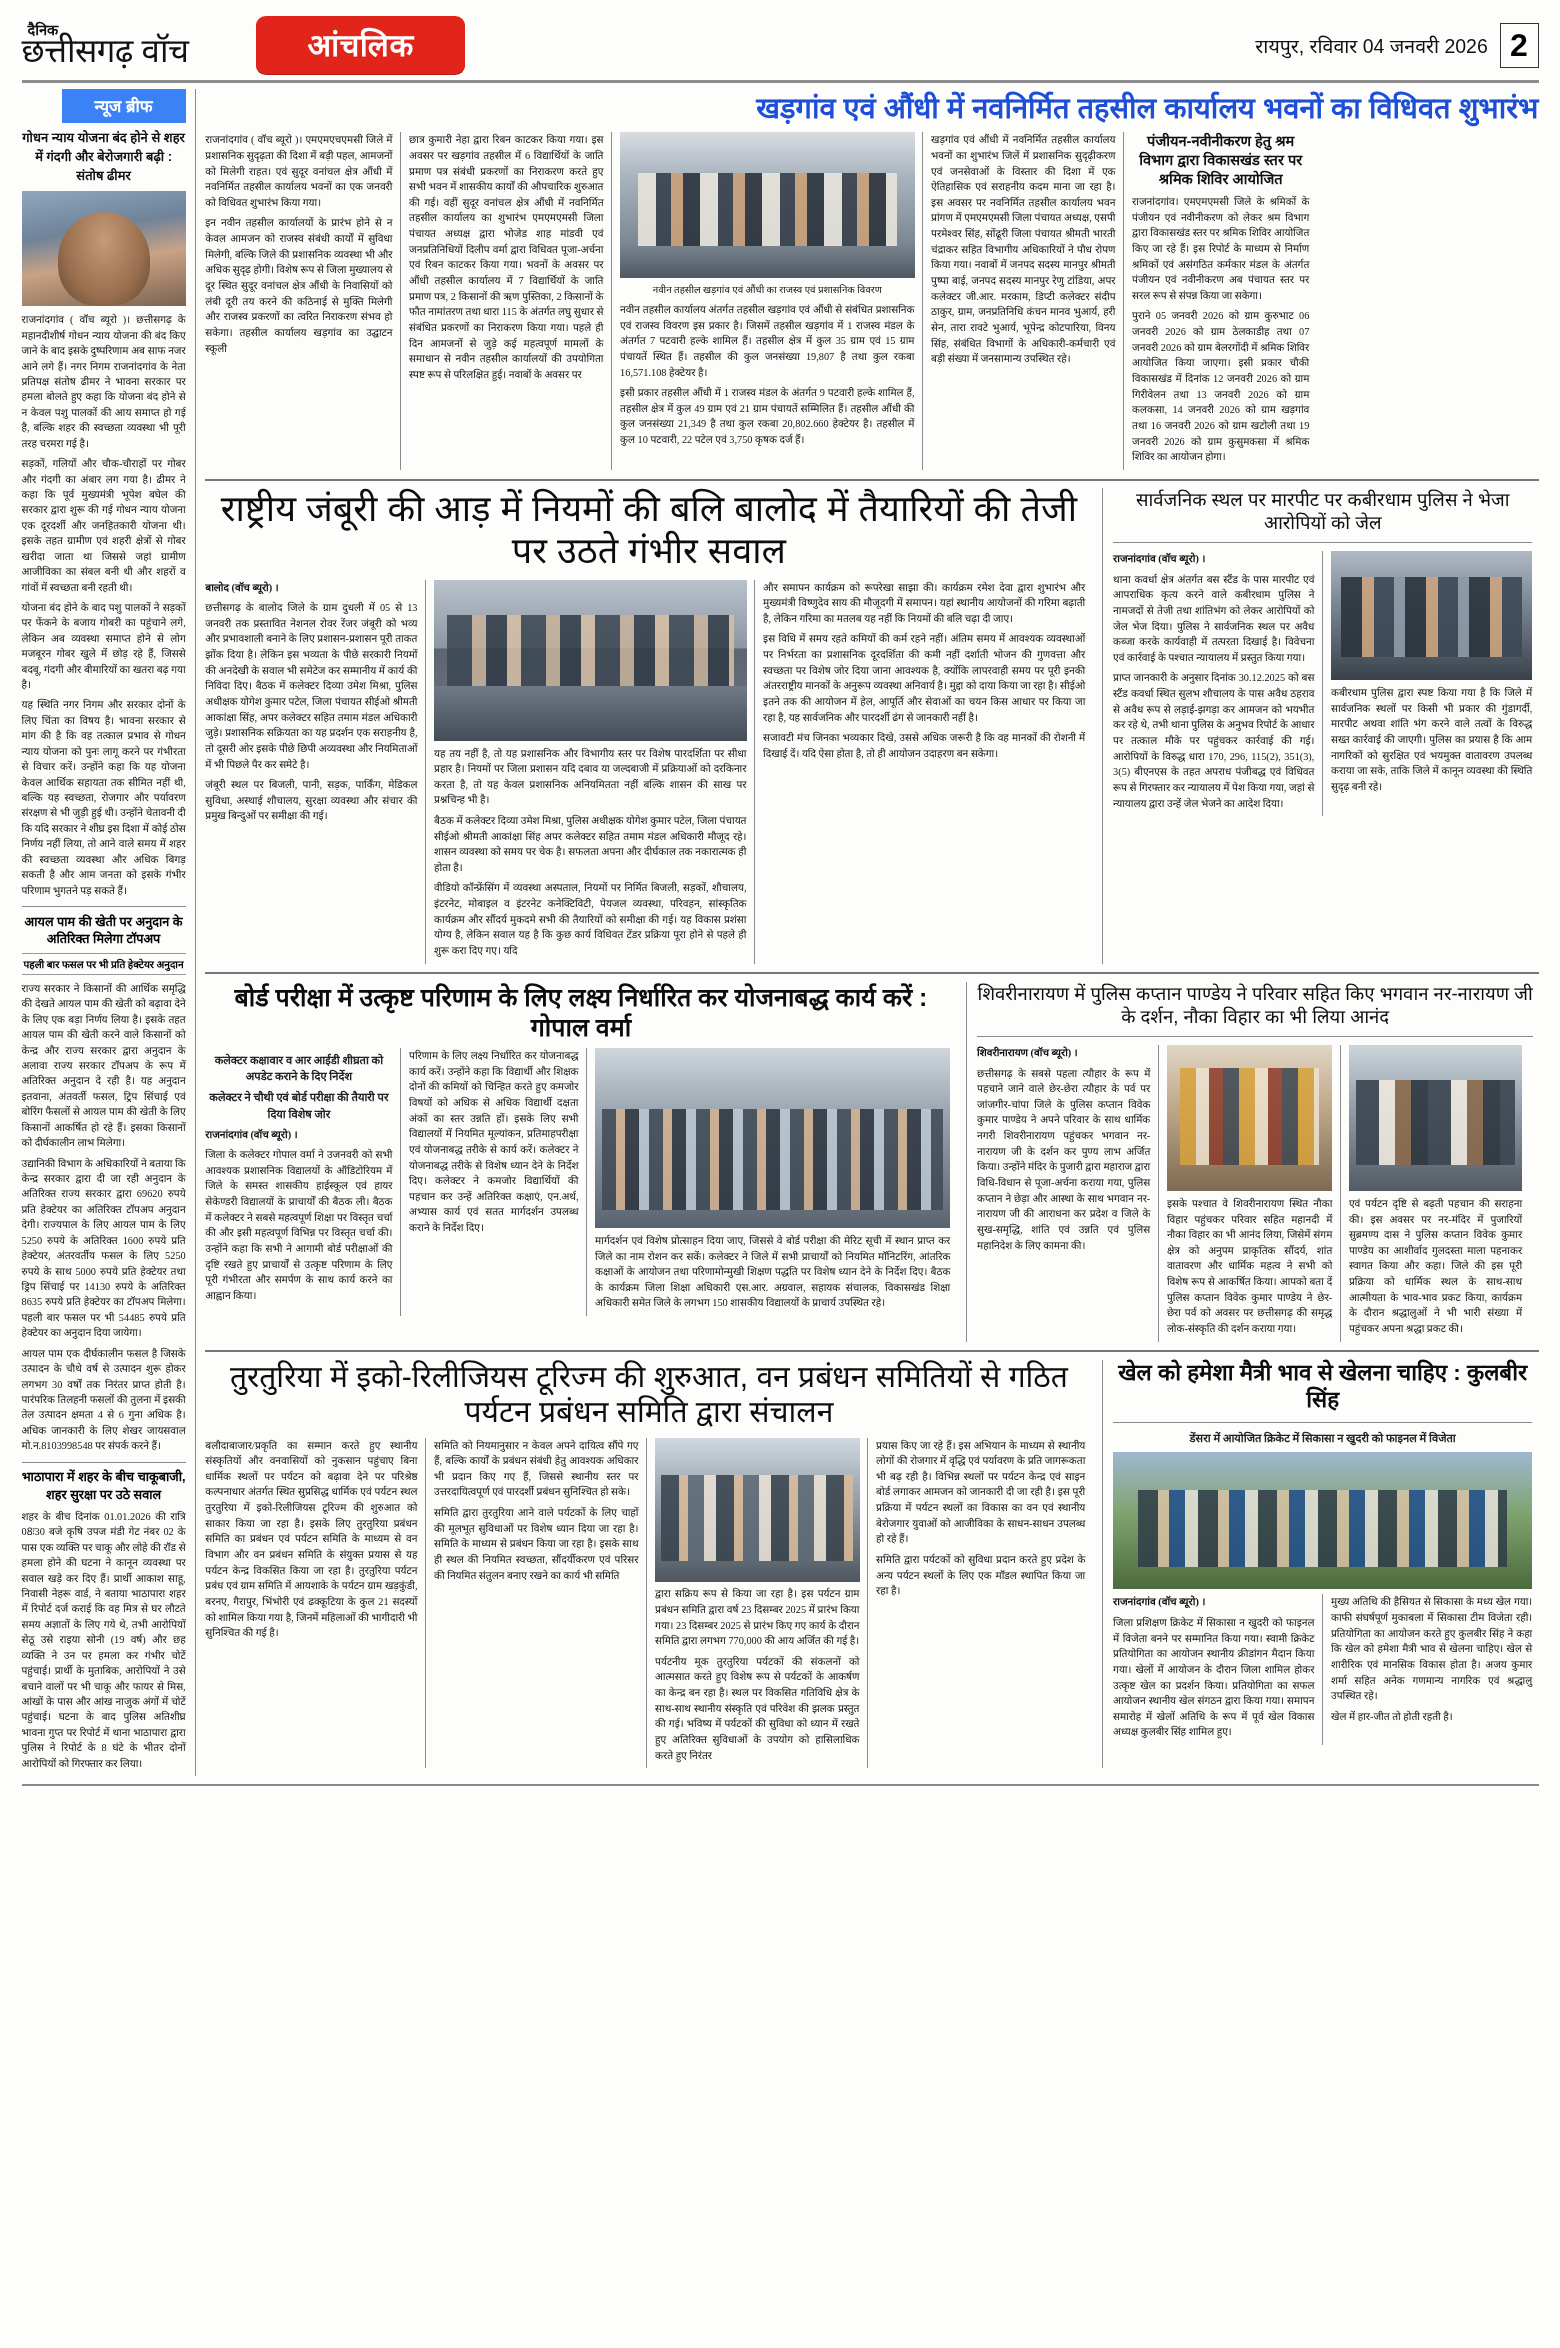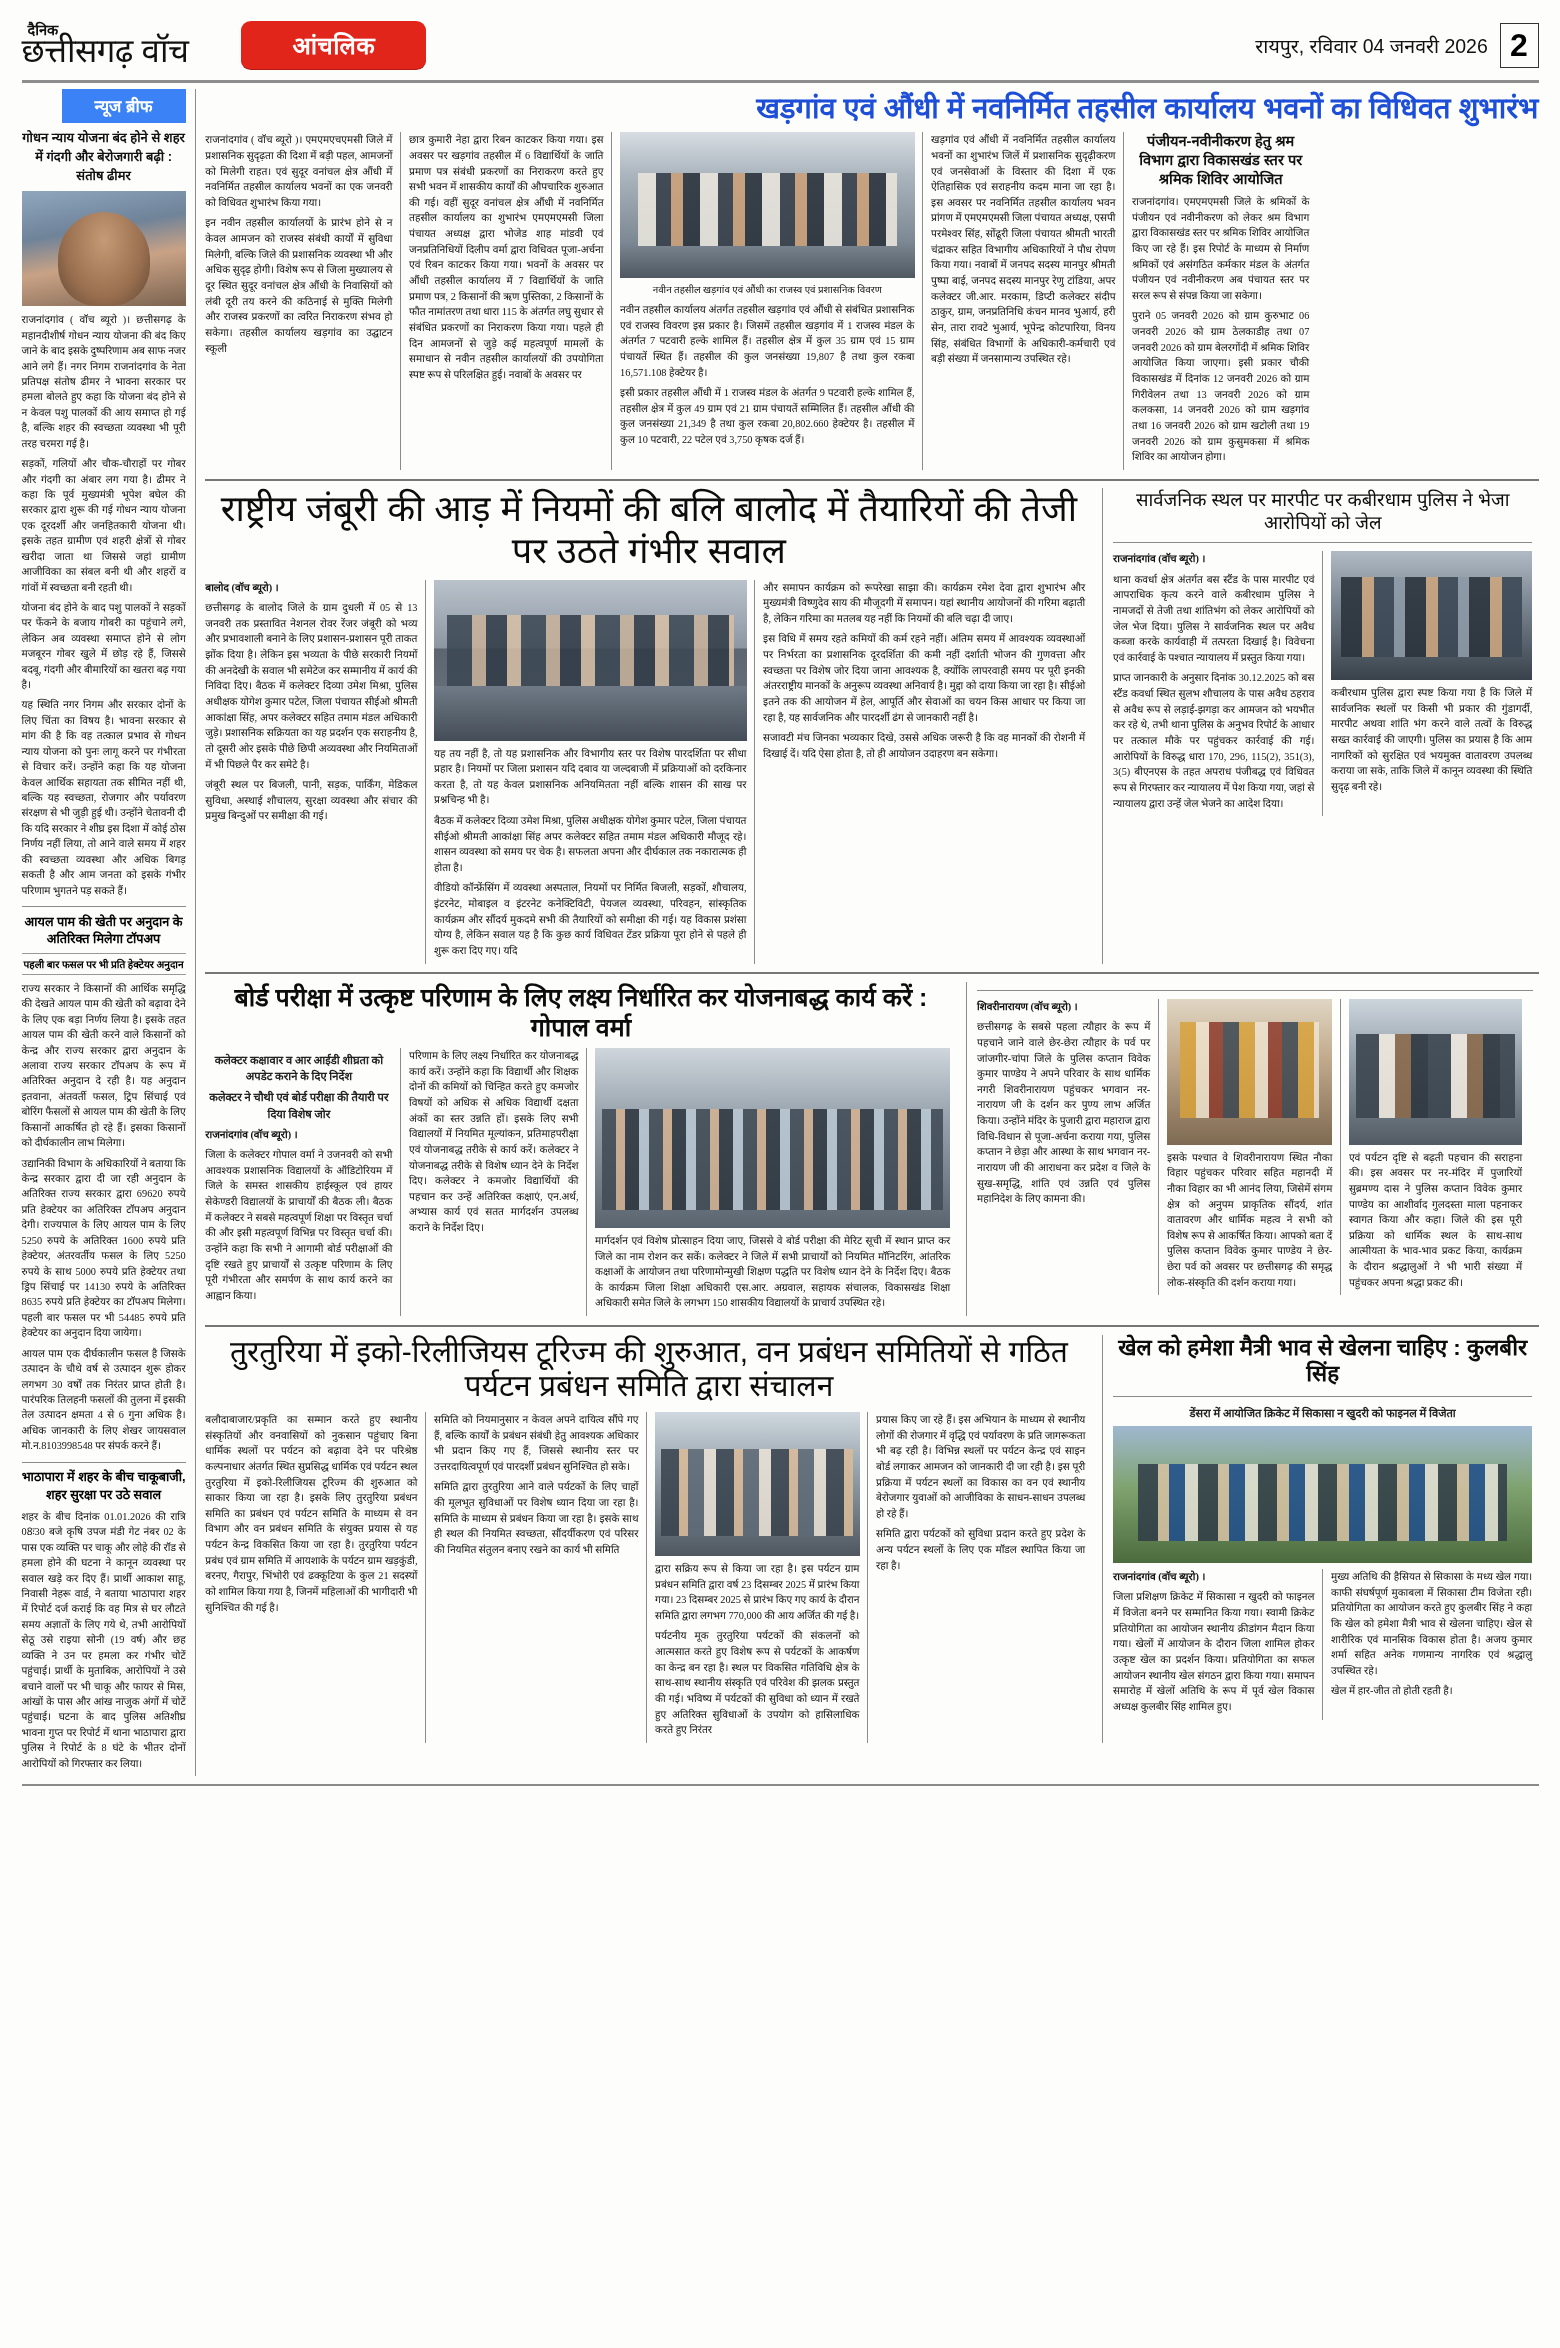--- a/index.html
+++ b/index.html
@@ -29,25 +29,25 @@
     margin-left:5.9px; margin-bottom:-3.9px; letter-spacing:0px;
   }
   .logo-main {
     font-size:33px; font-weight:normal; color:#111;
     font-family:"Liberation Sans", sans-serif;
     letter-spacing:-0.5px;
   }
   .section-pill {
     background:#e1251b; color:#fff;
     font-family:"Liberation Sans", sans-serif;
-    font-weight:bold; font-size:24px;
+    font-weight:bold; font-size:31px;
     padding:6.8px 51px 8.8px 51px;
     border-radius:9.8px;
     letter-spacing:0.5px;
-    margin-left:53px;
+    margin-left:68px;
     box-shadow:0 1px 0 #b11a12;
   }
   .mast-right { display:flex; align-items:center; gap:11.7px; margin-left:auto; }
   .mast-date {
     font-size:19.5px; color:#111; font-family:"Liberation Sans", sans-serif;
     white-space:nowrap;
   }
   .page-no {
     border:1.5px solid #333; width:39px; height:45px;
     display:flex; align-items:center; justify-content:center;
@@ -377,20 +377,21 @@
             <div class="tcol" style="width:363px">
               <div class="photo ph-crowd" style="width:100%;height:180px;margin-bottom:4.9px"></div>
               <p>मार्गदर्शन एवं विशेष प्रोत्साहन दिया जाए, जिससे वे बोर्ड परीक्षा की मेरिट सूची में स्थान प्राप्त कर जिले का नाम रोशन कर सकें। कलेक्टर ने जिले में सभी प्राचार्यों को नियमित मॉनिटरिंग, आंतरिक कक्षाओं के आयोजन तथा परिणामोन्मुखी शिक्षण पद्धति पर विशेष ध्यान देने के निर्देश दिए। बैठक के कार्यक्रम जिला शिक्षा अधिकारी एस.आर. अग्रवाल, सहायक संचालक, विकासखंड शिक्षा अधिकारी समेत जिले के लगभग 150 शासकीय विद्यालयों के प्राचार्य उपस्थित रहे।</p>
             </div>
           </div>
         </div>
 
         <div class="vrule"></div>
 
         <div style="width:566px;padding-left:9.8px">
+          <div class="hl-4">शिवरीनारायण में पुलिस कप्तान पाण्डेय ने परिवार सहित किए भगवान नर-नारायण जी के दर्शन, नौका विहार का भी लिया आनंद</div>
           <div class="hrule"></div>
           <div class="cols">
             <div class="tcol" style="width:181px">
               <p><span class="lead">शिवरीनारायण (वॉच ब्यूरो) ।</span></p>
               <p>छत्तीसगढ़ के सबसे पहला त्यौहार के रूप में पहचाने जाने वाले छेर-छेरा त्यौहार के पर्व पर जांजगीर-चांपा जिले के पुलिस कप्तान विवेक कुमार पाण्डेय ने अपने परिवार के साथ धार्मिक नगरी शिवरीनारायण पहुंचकर भगवान नर-नारायण जी के दर्शन कर पुण्य लाभ अर्जित किया। उन्होंने मंदिर के पुजारी द्वारा महाराज द्वारा विधि-विधान से पूजा-अर्चना कराया गया, पुलिस कप्तान ने छेड़ा और आस्था के साथ भगवान नर-नारायण जी की आराधना कर प्रदेश व जिले के सुख-समृद्धि, शांति एवं उन्नति एवं पुलिस महानिदेश के लिए कामना की।</p>
             </div>
             <div class="vrule"></div>
             <div class="tcol" style="width:181px">
               <div class="photo ph-temple" style="width:100%;height:146px;margin-bottom:4.9px"></div>
               <p>इसके पश्चात वे शिवरीनारायण स्थित नौका विहार पहुंचकर परिवार सहित महानदी में नौका विहार का भी आनंद लिया, जिसेमें संगम क्षेत्र को अनुपम प्राकृतिक सौंदर्य, शांत वातावरण और धार्मिक महत्व ने सभी को विशेष रूप से आकर्षित किया। आपको बता दें पुलिस कप्तान विवेक कुमार पाण्डेय ने छेर-छेरा पर्व को अवसर पर छत्तीसगढ़ की समृद्ध लोक-संस्कृति की दर्शन कराया गया।</p>

